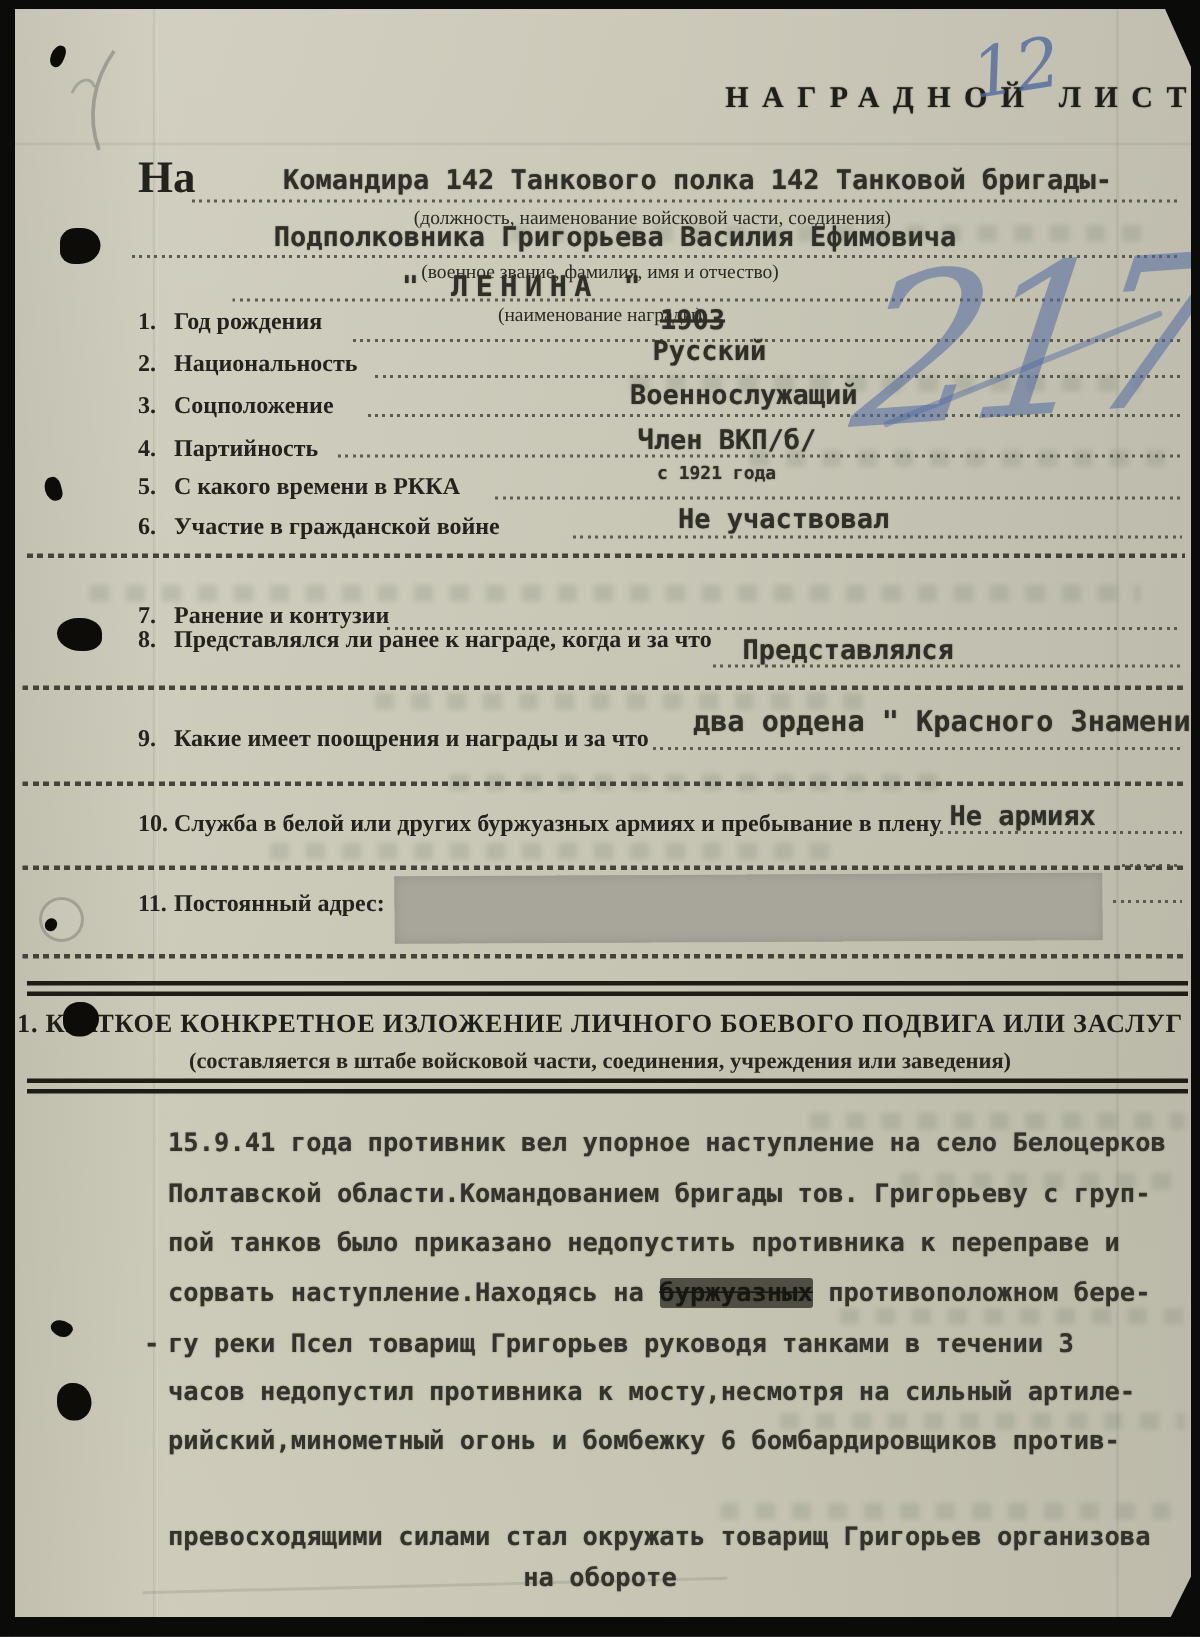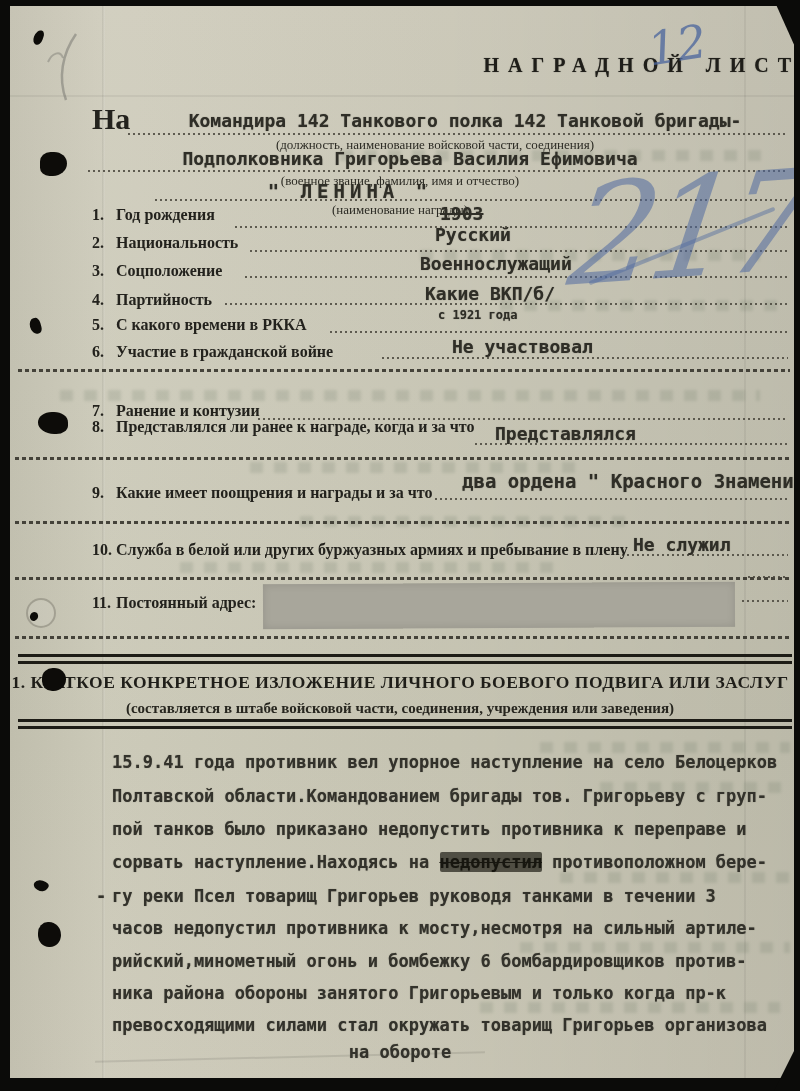--- a/index.html
+++ b/index.html
@@ -121,21 +121,21 @@
   <div class="t mono" style="left:435px;top:224px;font-size:18px;">Русский</div>
   <div class="t lbl" style="left:92px;top:234px;">
     <span class="num">2.</span><span>Национальность</span></div>
   <div class="dotl" style="left:250px;right:12px;top:250px;"></div>
 
   <div class="t mono" style="left:420px;top:253px;font-size:18px;">Военнослужащий</div>
   <div class="t lbl" style="left:92px;top:262px;">
     <span class="num">3.</span><span>Соцположение</span></div>
   <div class="dotl" style="left:245px;right:12px;top:276px;"></div>
 
-  <div class="t mono" style="left:425px;top:283px;font-size:18px;">Какие ВКП/б/</div>
+  <div class="t mono" style="left:425px;top:283px;font-size:18px;">Член ВКП/б/</div>
   <div class="t lbl" style="left:92px;top:291px;">
     <span class="num">4.</span><span>Партийность</span></div>
   <div class="dotl" style="left:225px;right:12px;top:303px;"></div>
 
   <div class="t mono" style="left:438px;top:308px;font-size:12px;">с 1921 года</div>
   <div class="t lbl" style="left:92px;top:316px;">
     <span class="num">5.</span><span>С какого времени в РККА</span></div>
   <div class="dotl" style="left:330px;right:12px;top:331px;"></div>
 
   <div class="t mono" style="left:452px;top:336px;font-size:18px;">Не участвовал</div>
@@ -156,21 +156,21 @@
 
   <div class="divider" style="left:15px;right:10px;top:457px;"></div>
 
   <div class="t mono" style="left:462px;top:470px;font-size:19px;white-space:nowrap;">два ордена " Красного Знамени</div>
   <div class="t lbl" style="left:92px;top:484px;">
     <span class="num">9.</span><span>Какие имеет поощрения и награды и за что</span></div>
   <div class="dotl" style="left:435px;right:12px;top:498px;"></div>
 
   <div class="divider" style="left:15px;right:10px;top:521px;"></div>
 
-  <div class="t mono" style="left:633px;top:534px;font-size:18px;">Не служил</div>
+  <div class="t mono" style="left:633px;top:534px;font-size:18px;">Не армиях</div>
   <div class="t lbl" style="left:92px;top:541px;">
     <span class="num">10.</span><span>Служба в белой или других буржуазных армиях и пребывание в плену</span></div>
   <div class="dotl" style="left:622px;right:12px;top:554px;"></div>
 
   <div class="divider" style="left:15px;right:10px;top:577px;"></div>
 
   <div class="t lbl" style="left:92px;top:594px;">
     <span class="num">11.</span><span>Постоянный адрес:</span></div>
   <div class="redact"></div>
   <div class="dotl" style="left:748px;width:40px;top:576px;"></div>
@@ -179,26 +179,25 @@
   <div class="divider" style="left:15px;right:10px;top:636px;"></div>
 
   <div class="dblrule" style="left:18px;right:8px;top:654px;"></div>
   <div class="t heading">1. КРАТКОЕ КОНКРЕТНОЕ ИЗЛОЖЕНИЕ ЛИЧНОГО БОЕВОГО ПОДВИГА ИЛИ ЗАСЛУГ</div>
   <div class="t s-cap">(составляется в штабе войсковой части, соединения, учреждения или заведения)</div>
   <div class="dblrule" style="left:18px;right:8px;top:719px;"></div>
 
   <div class="body-line" style="top:752px;">15.9.41 года противник вел упорное наступление на село Белоцерков</div>
   <div class="body-line" style="top:786px;">Полтавской области.Командованием   бригады тов. Григорьеву с груп-</div>
   <div class="body-line" style="top:819px;">пой танков было приказано недопустить  противника к переправе и</div>
-  <div class="body-line" style="top:852px;"><span>сорвать наступление.Находясь на </span><span class="overstruck">недопустил</span><span>  противоположном бере-</span></div>
+  <div class="body-line" style="top:852px;"><span>сорвать наступление.Находясь на </span><span class="overstruck">буржуазных</span><span>  противоположном бере-</span></div>
   <div class="body-line" style="top:886px;left:96px;">-</div>
   <div class="body-line" style="top:886px;">гу реки Псел товарищ Григорьев   руководя танками в течении 3</div>
   <div class="body-line" style="top:918px;">часов недопустил противника к мосту,несмотря на сильный артиле-</div>
   <div class="body-line" style="top:951px;">рийский,минометный огонь и бомбежку  6 бомбардировщиков против-</div>
-  <div class="body-line" style="top:983px;">ника района обороны занятого Григорьевым и  только когда пр-к</div>
   <div class="body-line" style="top:1015px;">превосходящими силами стал окружать товарищ Григорьев организова</div>
   <div class="body-line" style="left:0;right:0;top:1042px;text-align:center;">на обороте</div>
 
   <div class="hole" style="left:34px;top:30px;width:9px;height:15px;border-radius:60% 40% 50% 50%;transform:rotate(20deg);"></div>
   <div class="hole" style="left:40px;top:152px;width:27px;height:24px;border-radius:45% 55% 60% 40%;"></div>
   <div class="hole" style="left:30px;top:318px;width:11px;height:16px;border-radius:55% 45% 40% 60%;transform:rotate(-15deg);"></div>
   <div class="hole" style="left:38px;top:412px;width:30px;height:22px;border-radius:50% 50% 42% 58%;"></div>
   <div class="ring" style="left:26px;top:598px;width:26px;height:26px;"></div>
   <div class="hole" style="left:30px;top:612px;width:8px;height:9px;border-radius:50%;transform:rotate(30deg);"></div>
   <div class="hole" style="left:42px;top:668px;width:24px;height:23px;border-radius:48% 52% 55% 45%;"></div>

